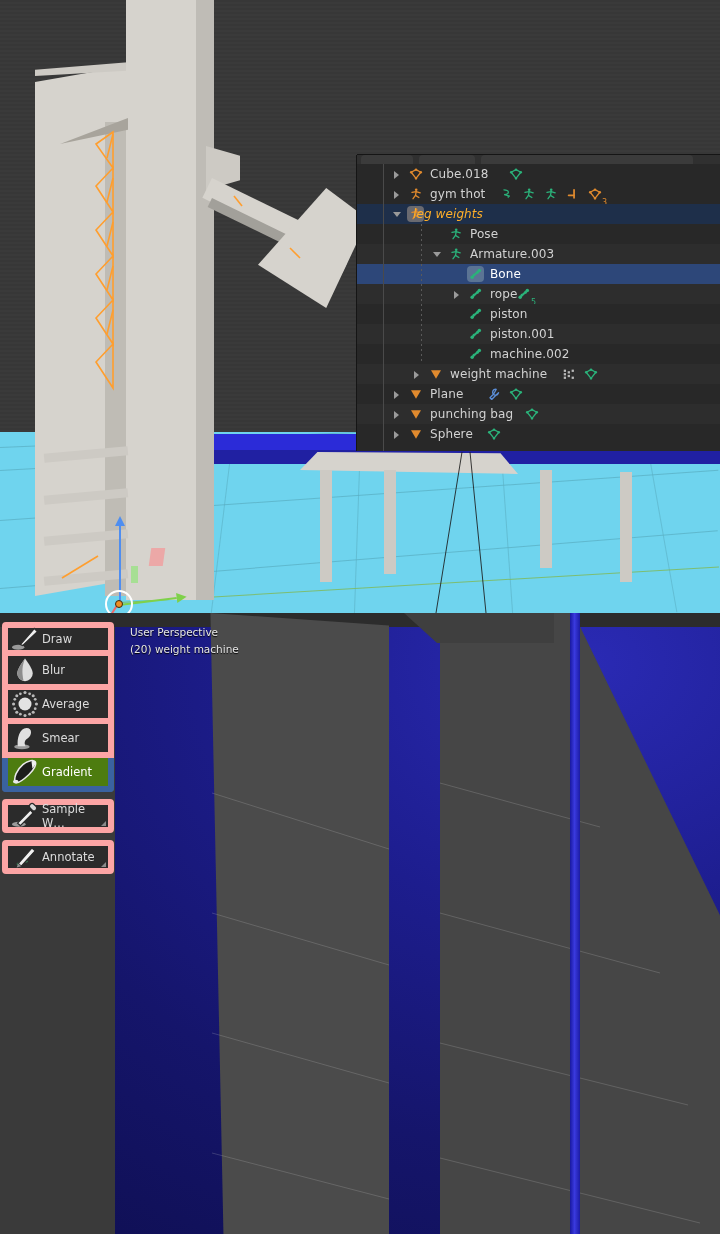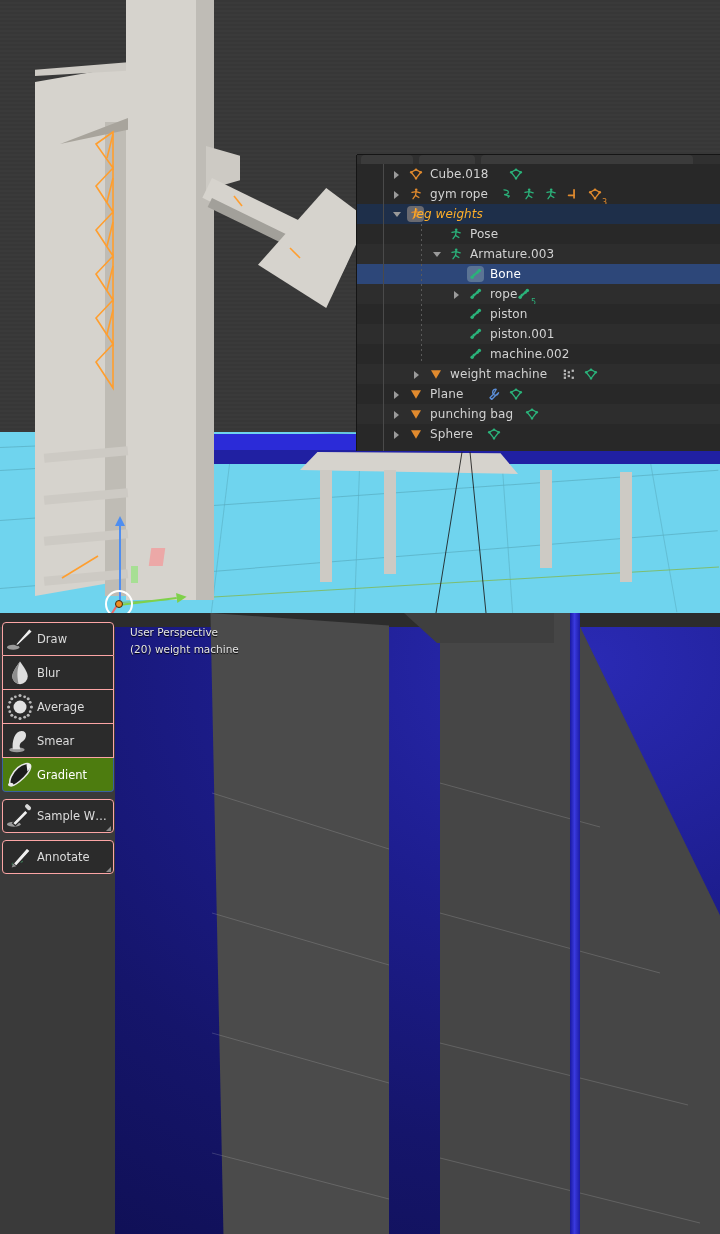--- a/index.html
+++ b/index.html
@@ -61,21 +61,21 @@
   .vp-bot .hdrstrip{position:absolute;left:0;top:0;width:720px;height:14px;background:#2c2c2c;}
   .vp-bot .wpbg{position:absolute;left:115px;top:0;width:605px;height:621px;
     background:radial-gradient(140% 110% at 78% 8%, #2a2ab4 0%, #1d1d8e 38%, #15156b 72%, #101057 100%);}
   .vp-bot .lcol{position:absolute;left:0;top:0;width:115px;height:621px;background:#3a3a3a;}
   .wgeo{position:absolute;background:#4b4b4b;}
   .vp-text{position:absolute;left:130px;top:11px;font-size:10.5px;color:#e6e6e6;line-height:17px;text-shadow:0 1px 1px #000;}
 
   
   .toolbar{position:absolute;left:2px;top:622px;width:112px;}
   .tgroup{margin-bottom:7px;}
-  .titem{position:relative;height:34px;background:#2b2b2b;border:1px solid #fca5a5;box-sizing:border-box;
+  .titem{position:relative;height:34px;background:#2b2b2b;border:6px solid #fca5a5;box-sizing:border-box;
     display:flex;align-items:center;}
   .tgroup .titem:first-child{border-radius:4px 4px 0 0;}
   .tgroup .titem:last-child{border-radius:0 0 4px 4px;}
   .tgroup.single .titem{border-radius:4px;}
   .titem + .titem{border-top:none;}
   .titem.active{background:#4d7c0f;border-color:#3a62a0;}
   .titem .tico{width:34px;height:32px;display:flex;align-items:center;justify-content:center;flex:0 0 34px;}
   .titem .tlbl{font-size:11.5px;color:#dcdcdc;}
   .titem.active .tlbl{color:#fff;}
   .corner{position:absolute;right:2px;bottom:1px;width:0;height:0;border-style:solid;
@@ -203,21 +203,21 @@
         <div class="orow">
           <span class="tri" style="left:34px;"></span>
           <span class="ico" style="left:52px;">
             <svg viewBox="0 0 16 16" fill="none" stroke="#e08a2e" stroke-width="1.5" stroke-linecap="round" stroke-linejoin="round">
               <circle cx="8.2" cy="3.1" r="1.5" fill="#e08a2e" stroke="none"></circle>
               <path d="M3.4 6.2 L8.2 5.2 L12.8 6.6"></path>
               <path d="M8.2 5.4 L7.4 9.6 L4.6 13.4"></path>
               <path d="M7.4 9.6 L11.3 12"></path>
             </svg>
           </span>
-          <span class="lbl" style="left:73px;">gym rope</span>
+          <span class="lbl" style="left:73px;">gym thot</span>
           <span class="ico" style="left:143px;">
             <svg viewBox="0 0 16 16" fill="none" stroke="#2bb27a" stroke-width="1.5" stroke-linecap="round" stroke-linejoin="round">
               <path d="M4.5 3.2 C 10.5 3.2, 11.5 7.5, 5.5 8.8"></path>
               <path d="M8.2 11 L11.4 9.6 L9.4 12.8" fill="#2bb27a" stroke="none"></path>
               <path d="M5.4 8.6 L10.6 10.4"></path>
             </svg>
           </span>
           <span class="ico" style="left:165px;">
             <svg viewBox="0 0 16 16" fill="none" stroke="#2bb27a" stroke-width="1.5" stroke-linecap="round" stroke-linejoin="round">
               <circle cx="8.2" cy="3.1" r="1.5" fill="#2bb27a" stroke="none"></circle>

